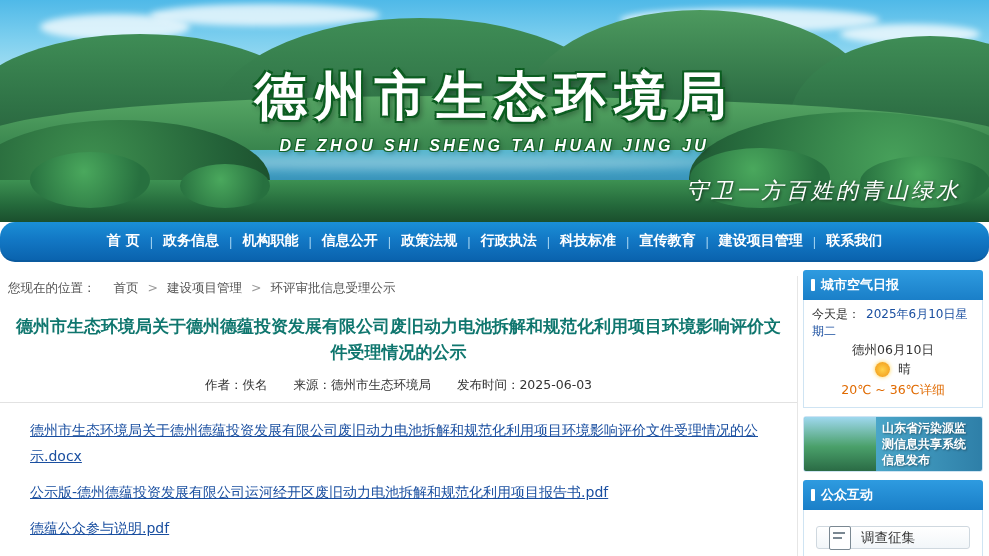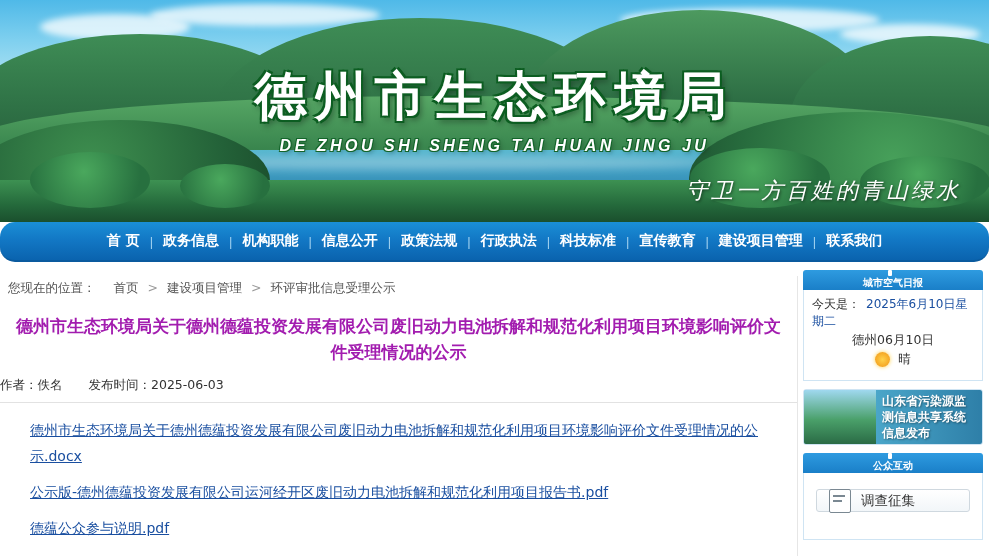--- a/index.html
+++ b/index.html
@@ -214,31 +214,31 @@
   }
   .breadcrumb .bc-link {
     color: #555;
     text-decoration: none;
     cursor: pointer;
   }
   .breadcrumb .bc-sep { color: #999; margin: 0 5px; }
   .breadcrumb .bc-label { margin-right: 14px; }
 
   .article-title {
-    color: #a21caf;
+    color: #0f766e;
     font-size: 17px;
     font-weight: bold;
     line-height: 26px;
     text-align: center;
     padding: 8px 16px 4px 16px;
     font-family: "DejaVu Sans", "Liberation Sans", sans-serif;
   }
   .meta-bar {
     display: flex;
-    justify-content: flex-start;
+    justify-content: center;
     align-items: center;
     gap: 26px;
     font-size: 12.5px;
     color: #333;
     padding: 8px 0 8px 0;
     border-bottom: 1px solid #e2e2e2;
     font-family: "DejaVu Sans", "Liberation Sans", sans-serif;
   }
   .meta-bar .mk { color: #333; }
   .meta-bar .mv { color: #333; }
@@ -253,31 +253,30 @@
     line-height: 26px;
     text-decoration: underline;
     cursor: pointer;
     margin-bottom: 10px;
     font-family: "DejaVu Sans", "Liberation Sans", sans-serif;
   }
 
   
   .widget { margin-bottom: 8px; }
   .widget-head {
-    height: 20px;
+    height: 30px;
     background: linear-gradient(to bottom, #2e9be0 0%, #1a7fc8 100%);
     border-radius: 3px 3px 0 0;
     display: flex;
     align-items: center;
     padding: 0 8px;
     color: #ffffff;
-    font-size: 10px;
+    font-size: 13px;
     font-weight: bold;
     font-family: "DejaVu Sans", "Liberation Sans", sans-serif;
-    flex-direction: column;
   }
   .head-bullet {
     display: inline-block;
     width: 4px;
     height: 12px;
     background: #ffffff;
     margin-right: 6px;
     border-radius: 1px;
   }
   .widget-body {
@@ -463,20 +462,23 @@
         <a class="bc-link">环评审批信息受理公示</a>
       </div>
 
       <div class="article-title">德州市生态环境局关于德州德蕴投资发展有限公司废旧动力电池拆解和规范化利用项目环境影响评价文件受理情况的公示</div>
 
       <div class="meta-bar">
         <span>
           <span class="mk">作者：</span><span class="mv">佚名</span>
         </span>
         <span>
+          <span class="mk">来源：</span><span class="mv">德州市生态环境局</span>
+        </span>
+        <span>
           <span class="mk">发布时间：</span><span class="mv">2025-06-03</span>
         </span>
       </div>
 
       <div class="attachments">
         <a class="att-link">德州市生态环境局关于德州德蕴投资发展有限公司废旧动力电池拆解和规范化利用项目环境影响评价文件受理情况的公示.docx</a>
         <a class="att-link">公示版-德州德蕴投资发展有限公司运河经开区废旧动力电池拆解和规范化利用项目报告书.pdf</a>
         <a class="att-link">德蕴公众参与说明.pdf</a>
       </div>
     </div>
@@ -490,20 +492,23 @@
         </div>
         <div class="widget-body">
           <div class="aq-row1">
             <span>今天是：</span><span class="aq-date">2025年6月10日星期二</span>
           </div>
           <div class="aq-city">德州06月10日</div>
           <div class="aq-weather">
             <span class="sun-icon"></span>
             <span class="aq-weather-text">晴</span>
           </div>
+          <div class="aq-temp">
+            <span>20℃ ~ 36℃</span><span class="detail">详细</span>
+          </div>
         </div>
       </div>
 
       <div class="promo">
         <div class="promo-img"></div>
         <div class="promo-text">山东省污染源监测信息共享系统信息发布</div>
       </div>
 
       <div class="widget" style="margin-top:8px;">
         <div class="widget-head">

